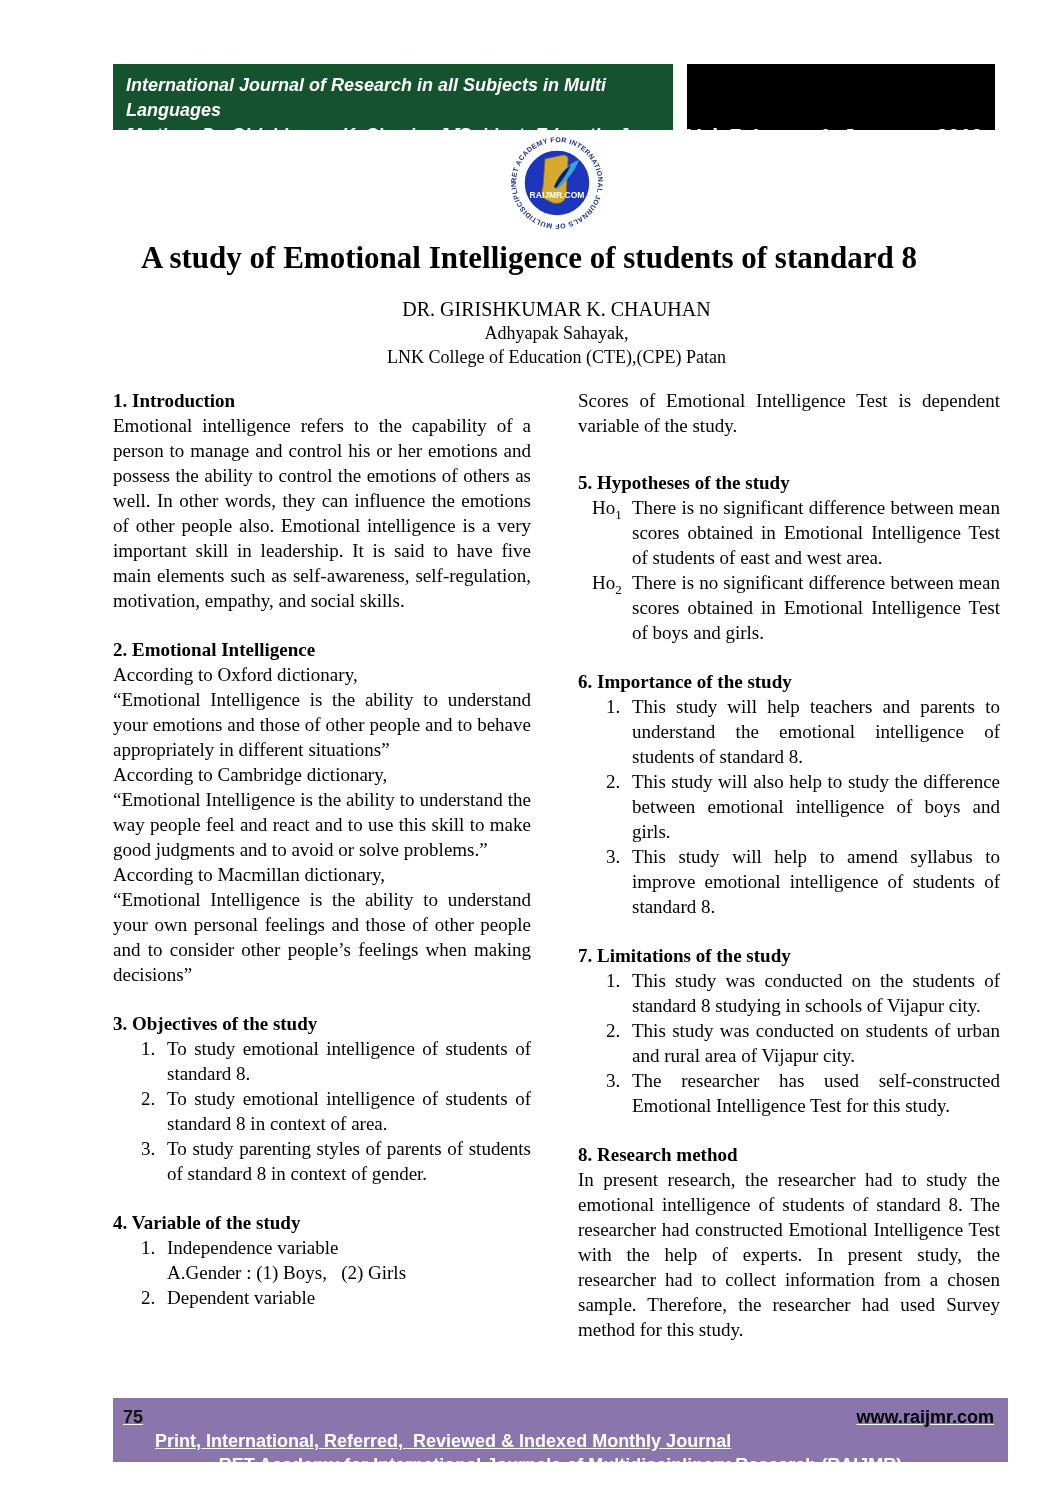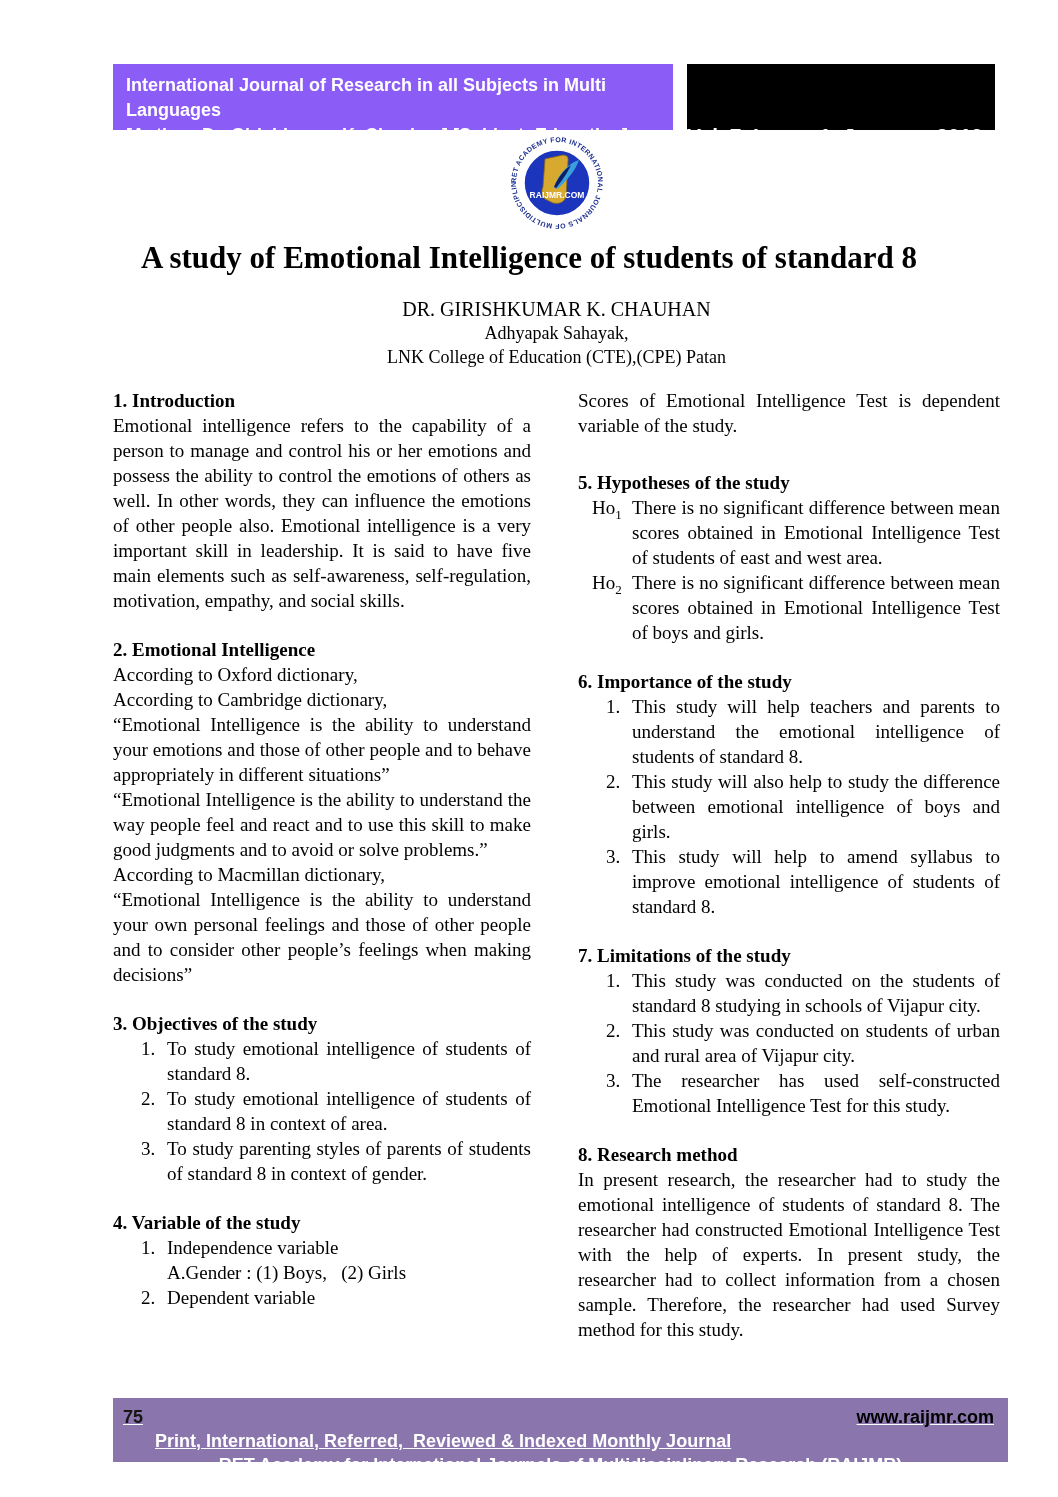--- a/index.html
+++ b/index.html
@@ -8,22 +8,22 @@
     width: 1058px; height: 1497px;
     position: relative; overflow: hidden;
     font-family: "Liberation Serif", serif;
     color: #000;
   }
   .band-font { font-family: "Liberation Sans", sans-serif; font-weight: 700; }
 
   
   .header { position: absolute; left: 113px; top: 64px; width: 882px; height: 66px; display: flex; }
   .header-left {
-    width: 578px; height: 66px; background: #8b5cf6; color: #fff;
-    padding: 9px 0 0 13px; font-size: 18px; line-height: 25px;
+    width: 578px; height: 66px; background: #14532d; color: #fff;
+    padding: 9px 0 0 13px; font-size: 18px; line-height: 25px; font-style: italic;
   }
   .header-gap { width: 14px; }
   .header-right {
     flex: 1; height: 66px; background: #000; color: #fff;
     text-align: right; padding: 9px 12px 0 0; font-size: 21px; line-height: 25px;
     white-space: pre;
   }
 
   
   .logo-wrap { position: absolute; left: 113px; top: 133px; width: 887px; display: flex; justify-content: center; }
@@ -112,22 +112,22 @@
   <div class="col-left">
 
     <section>
       <h3>1. Introduction</h3>
       <p>Emotional intelligence refers to the capability of a person to manage and control his or her emotions and possess the ability to control the emotions of others as well. In other words, they can influence the emotions of other people also. Emotional intelligence is a very important skill in leadership. It is said to have five main elements such as self-awareness, self-regulation, motivation, empathy, and social skills.</p>
     </section>
 
     <section>
       <h3>2. Emotional Intelligence</h3>
       <p>According to Oxford dictionary,</p>
+      <p>“Emotional Intelligence is the ability to understand your emotions and those of other people and to behave appropriately in different situations”</p>
       <p>According to Cambridge dictionary,</p>
-      <p>“Emotional Intelligence is the ability to understand your emotions and those of other people and to behave appropriately in different situations”</p>
       <p>“Emotional Intelligence is the ability to understand the way people feel and react and to use this skill to make good judgments and to avoid or solve problems.”</p>
       <p>According to Macmillan dictionary,</p>
       <p>“Emotional Intelligence is the ability to understand your own personal feelings and those of other people and to consider other people’s feelings when making decisions”</p>
     </section>
 
     <section>
       <h3>3. Objectives of the study</h3>
       <div class="olist">
         <div class="li">
           <span class="num">1.</span>

